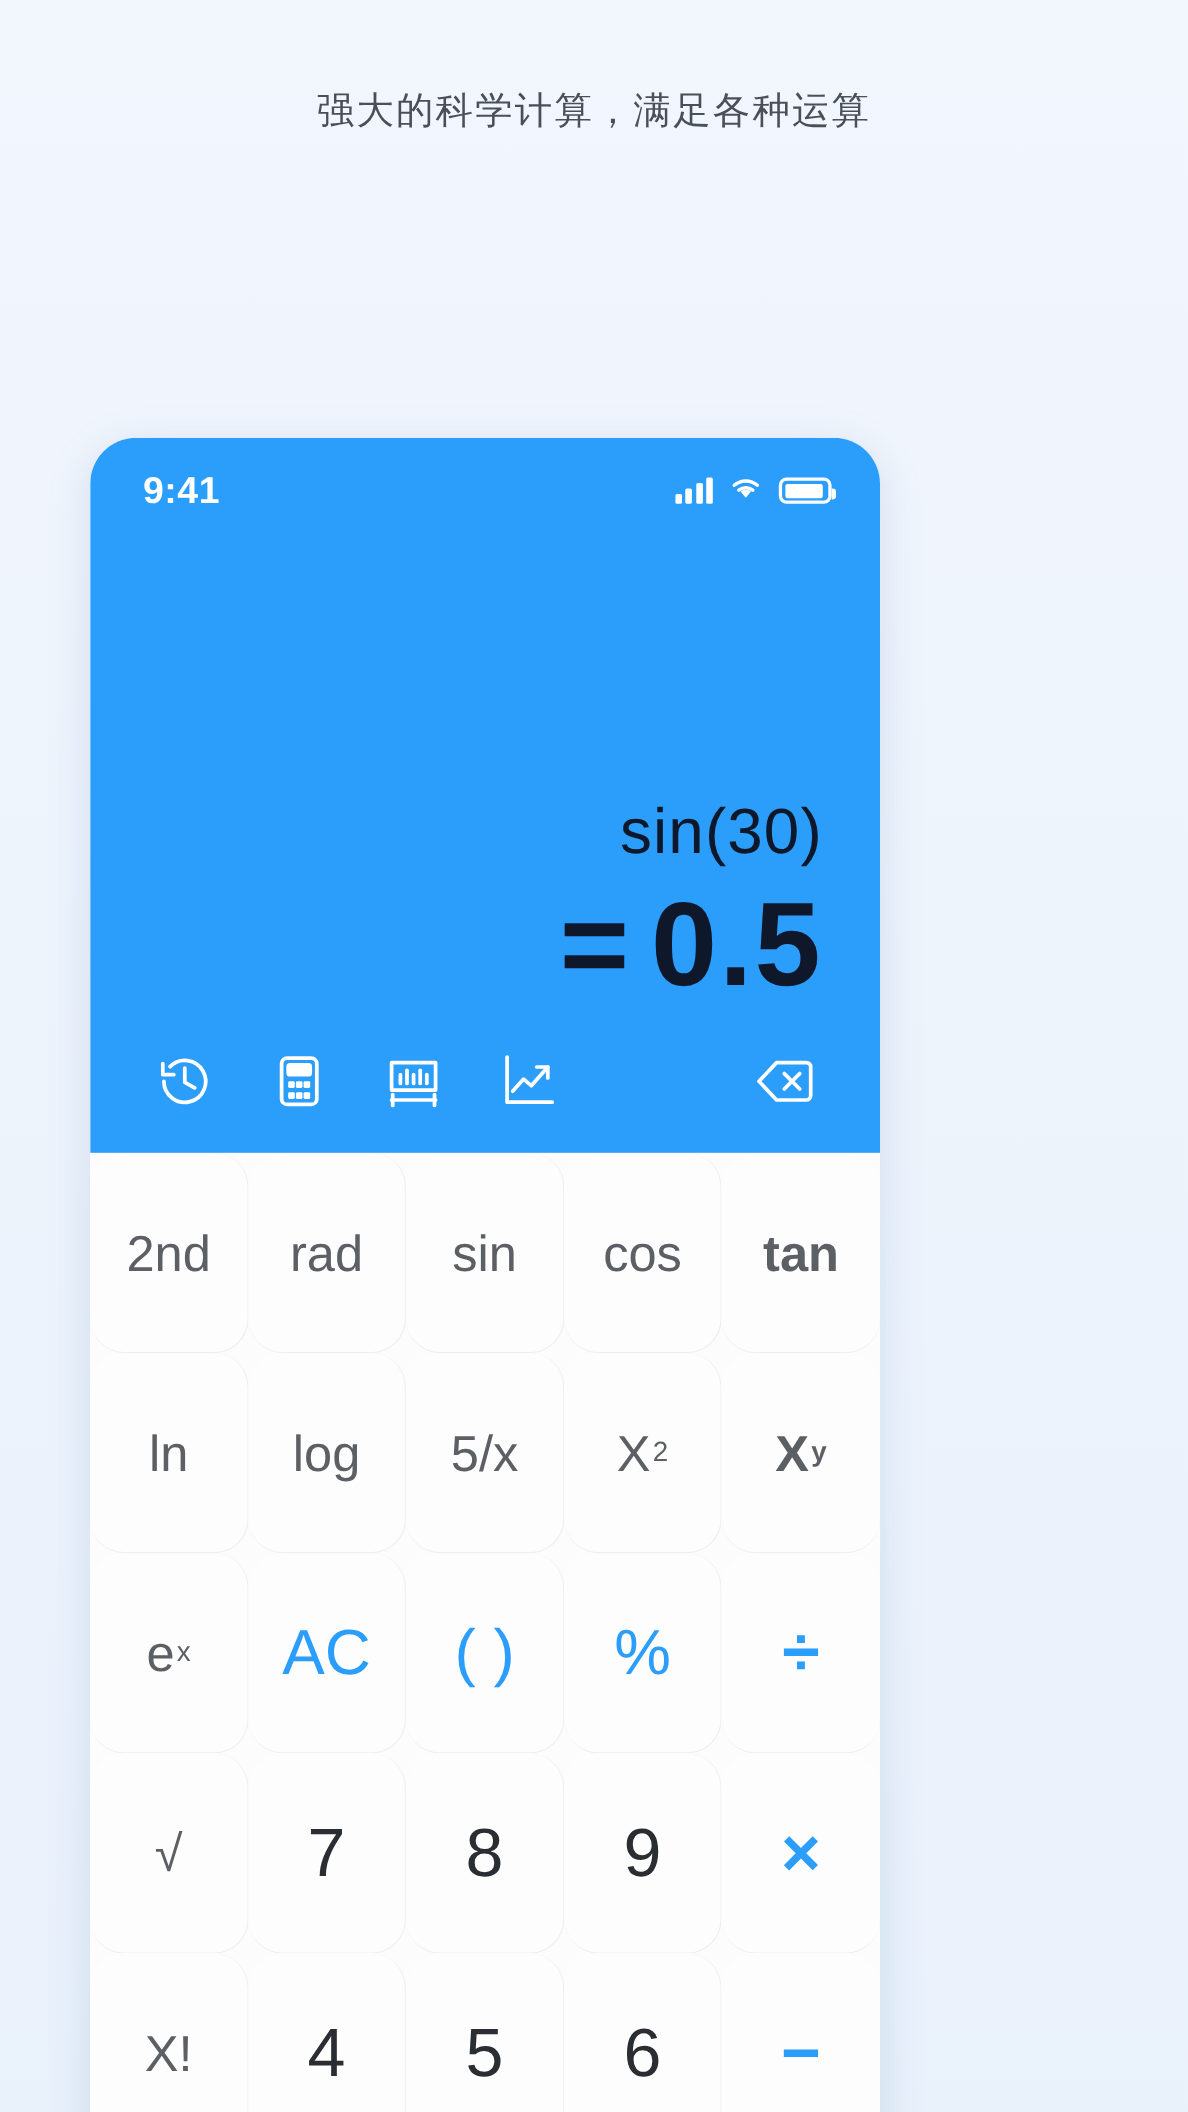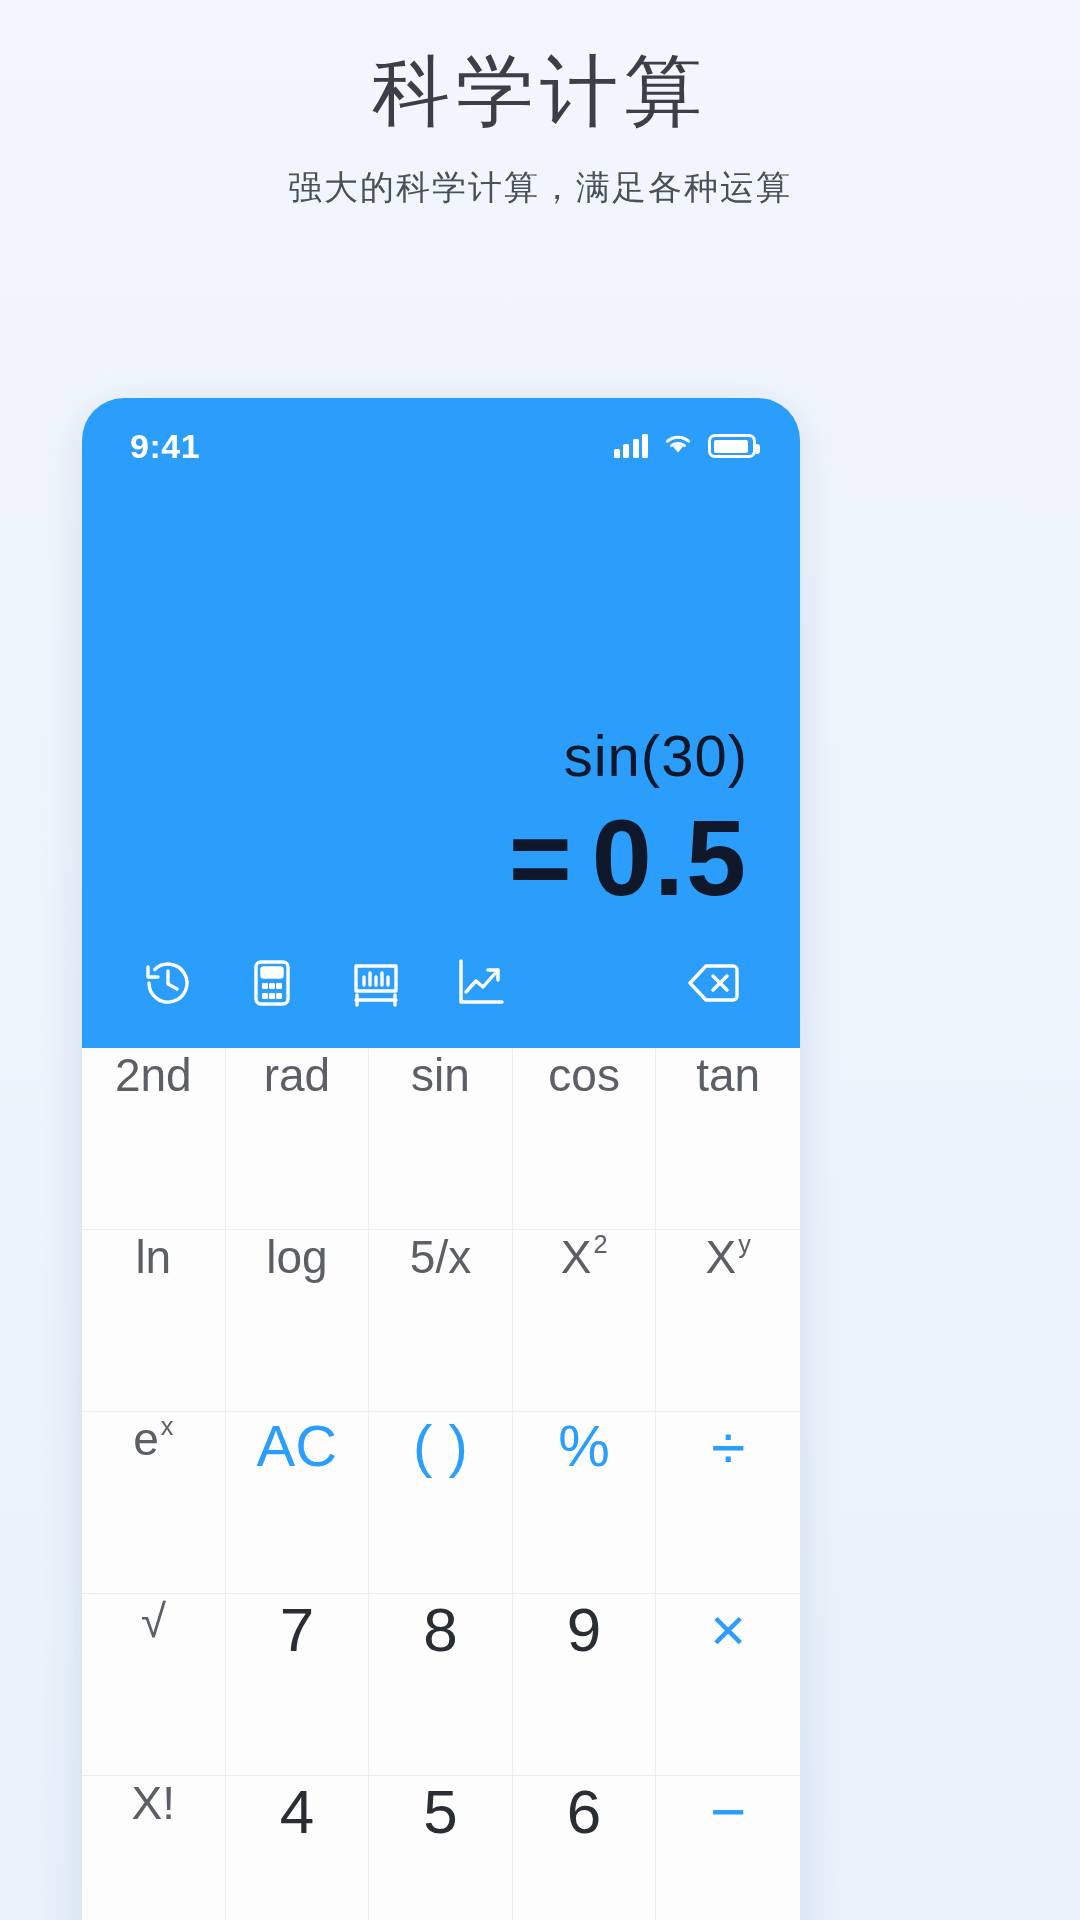--- a/index.html
+++ b/index.html
@@ -129,40 +129,41 @@
   
   .keypad {
     background:#fcfcfd;
     height:910px;
     display:grid;
     grid-template-columns:repeat(5,1fr);
     grid-auto-rows:1fr;
   }
   .key {
     display:flex;
+    align-items:center;
     justify-content:center;
     border-right:1px solid #eceef1;
     border-bottom:1px solid #eceef1;
     background:#fdfdfe;
     font-size:46px;
     color:#5c6065;
     font-weight:400;
     user-select:none;
-  }
-  .key:nth-child(5n){ border-right:none; }
+    border-radius:31px;
+  }
+  .key:nth-child(5n){ border-right:none;font-weight:bold; }
   .key.dark { color:#2a2d31; font-size:62px; }
   .key.accent { color:#2b9dfb; font-size:58px; }
   .key.op { color:#2b9dfb; font-size:62px; }
   .key sup { font-size:0.55em; vertical-align:super; margin-left:2px; }
 </style>
 </head>
 <body>
 
 <div class="header">
-  <div class="page-title">科学计算</div>
   <div class="page-subtitle">强大的科学计算，满足各种运算</div>
 </div>
 
 <div class="phone">
 
   <div class="screen-top">
 
     <div class="statusbar">
       <div class="status-time">9:41</div>
       <div class="status-icons">

